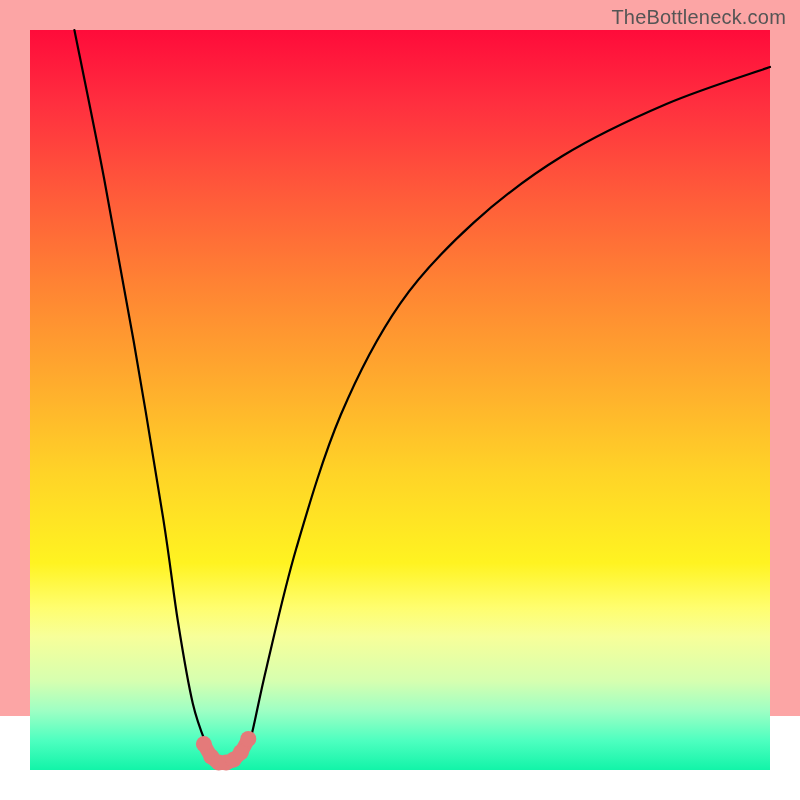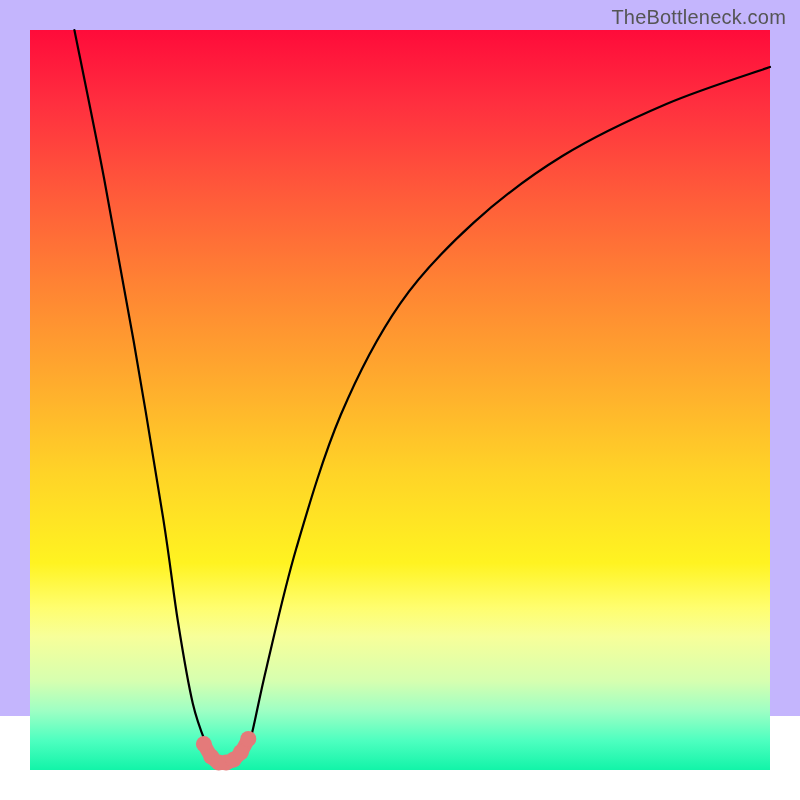--- a/index.html
+++ b/index.html
@@ -6,21 +6,21 @@
     margin: 0;
     padding: 0;
     width: 800px;
     height: 800px;
     overflow: hidden;
     font-family: Arial, sans-serif;
   }
   .frame {
     width: 800px;
     height: 716px;
-    background: #c4b5fd;
+    background: #fca5a5;
     position: relative;
   }
   .plot-area {
     position: absolute;
     left: 30px;
     top: 30px;
     width: 740px;
     height: 740px;
     background: linear-gradient(to bottom,
       #ff0b3a 0%,

